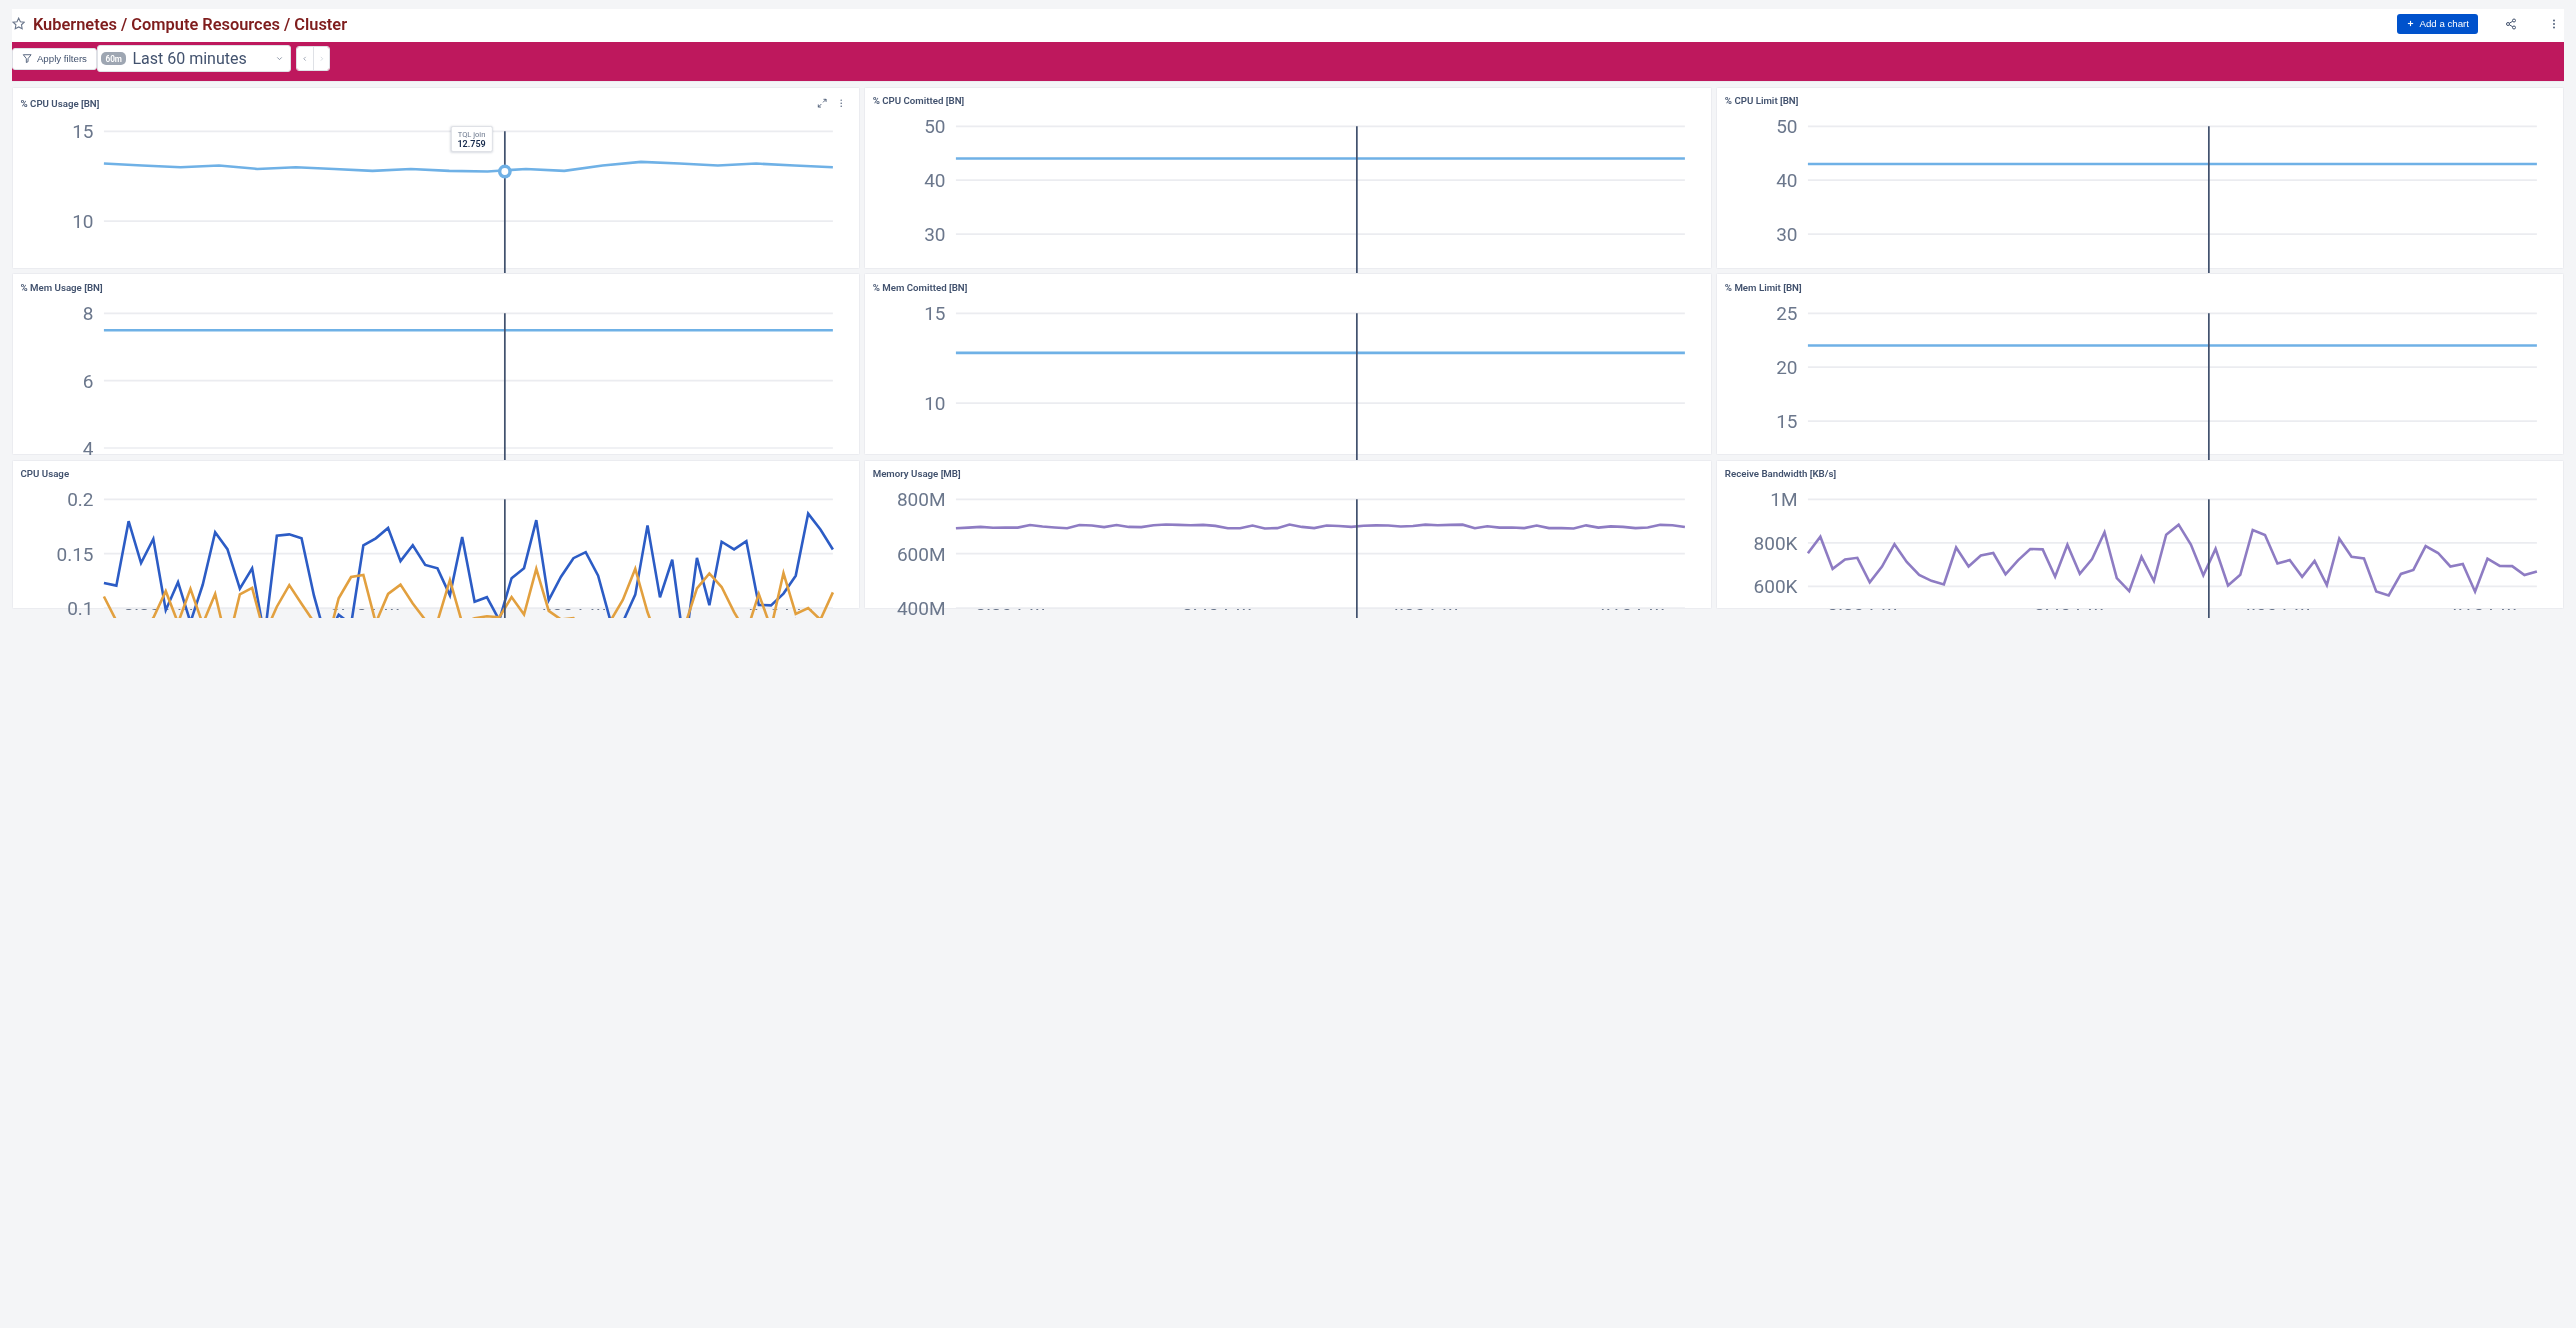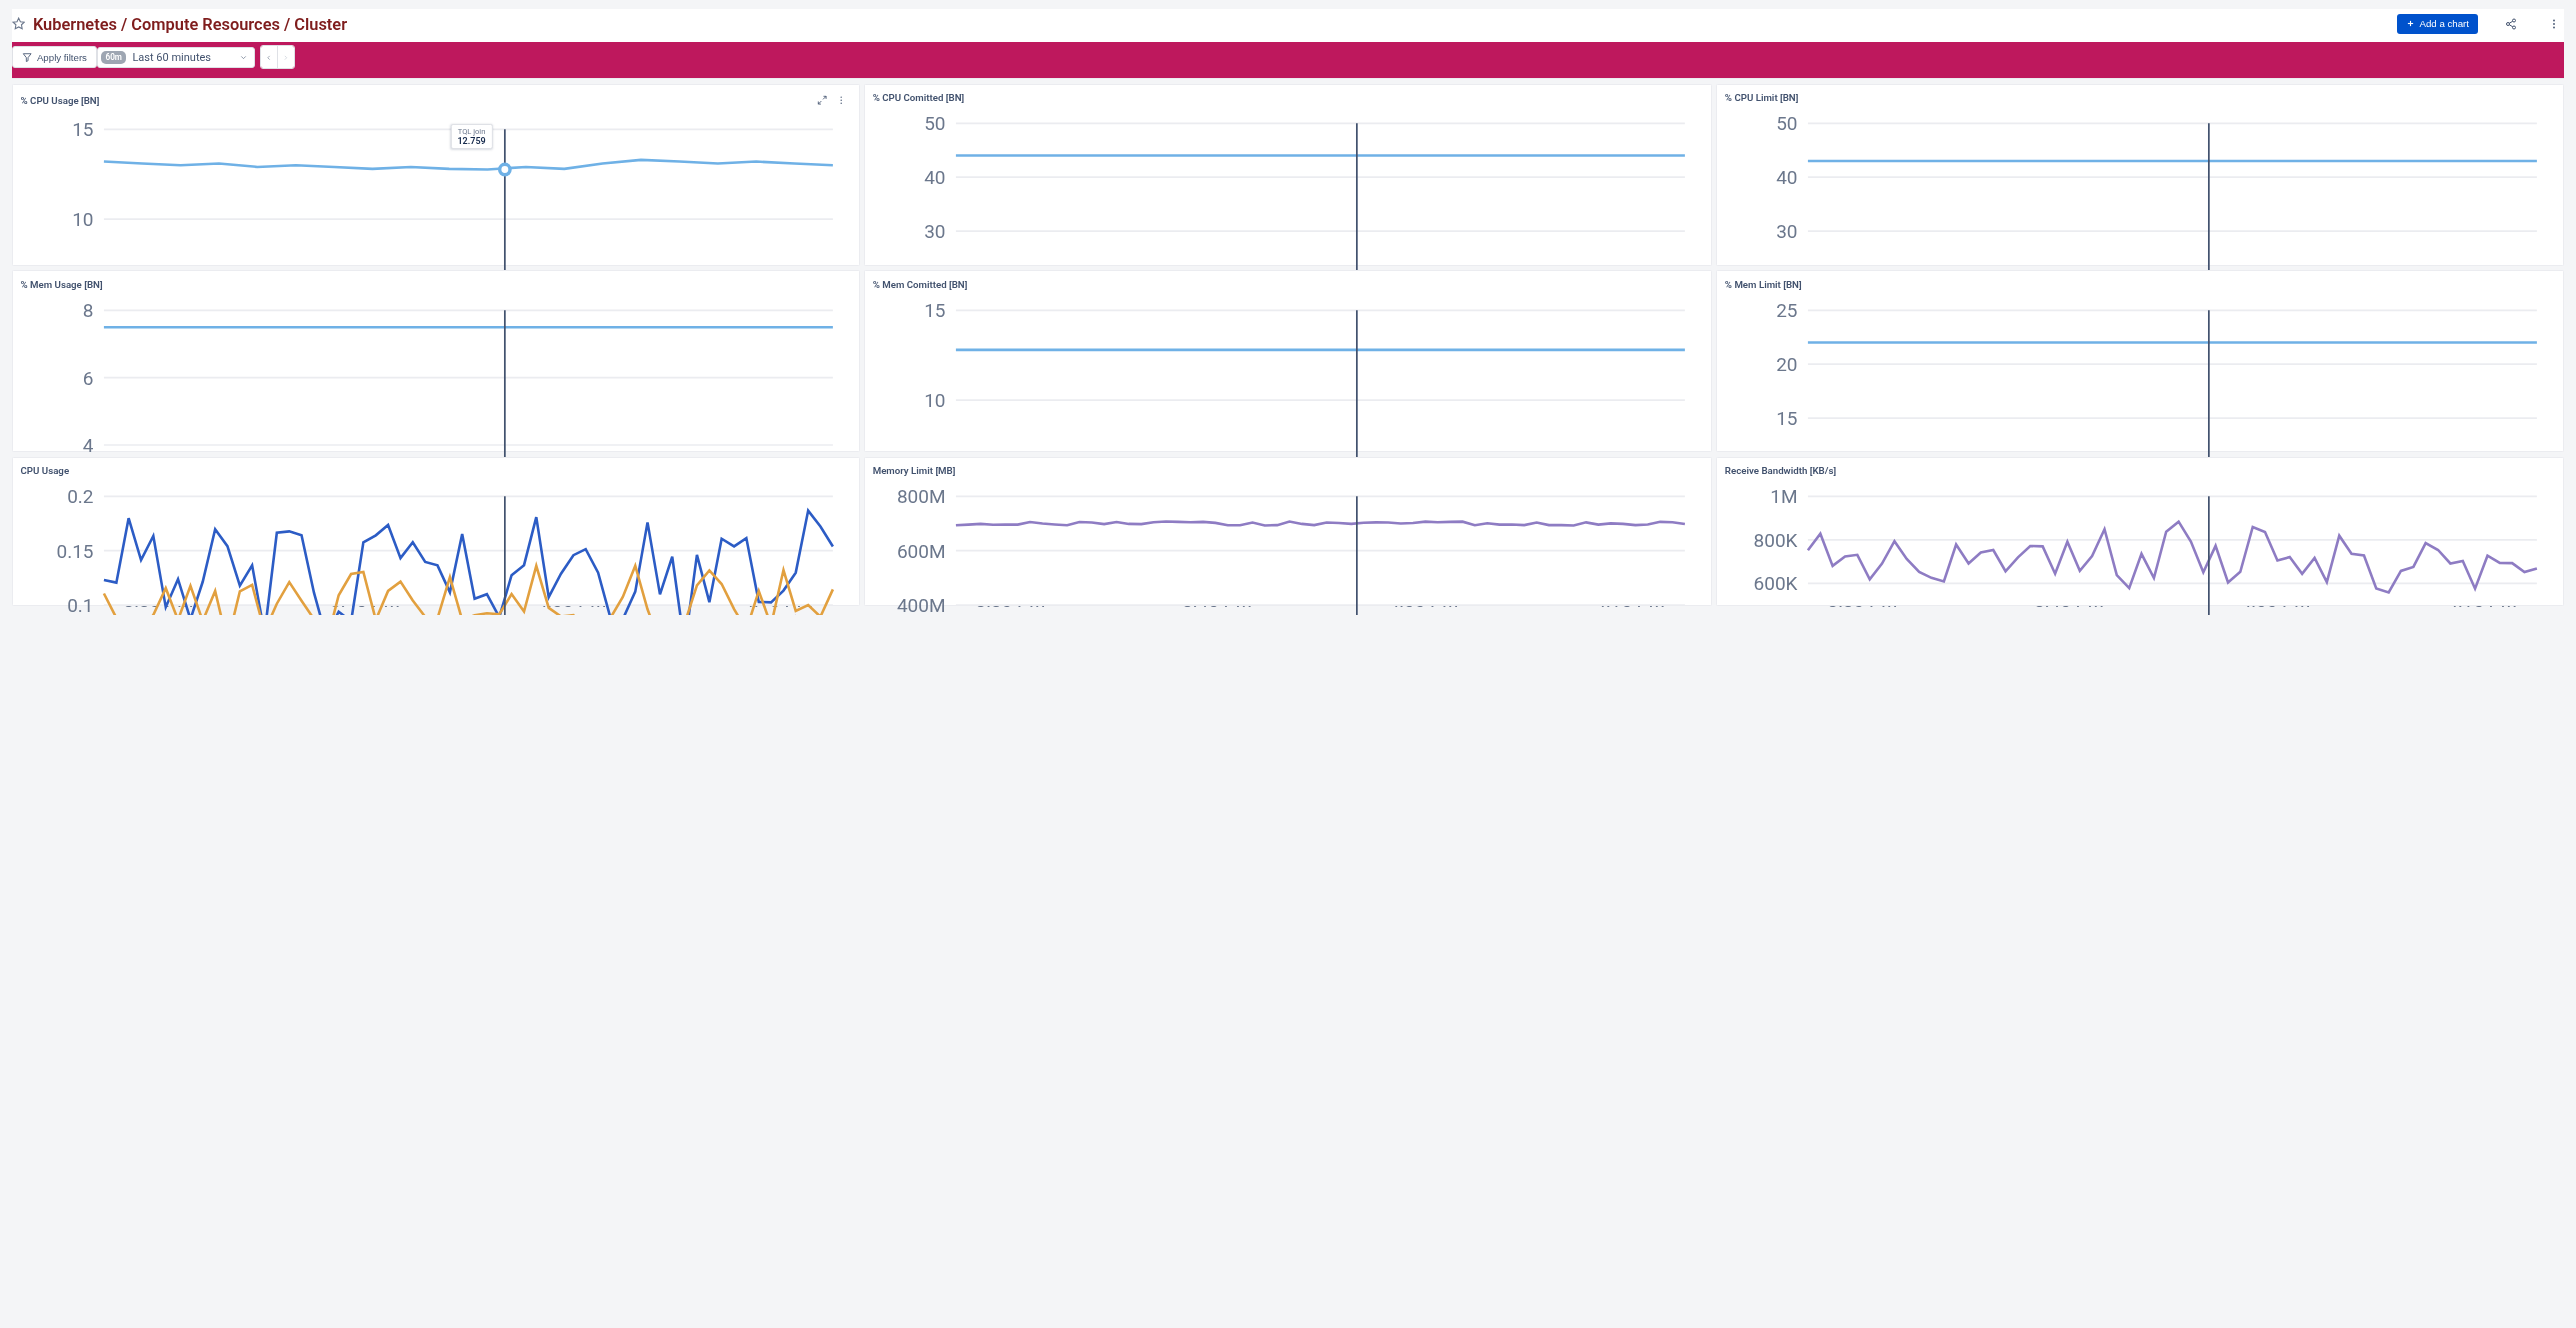--- a/index.html
+++ b/index.html
@@ -39,21 +39,21 @@
   }
   .right-controls { display: flex; align-items: center; gap: 4.5px; }
   .time-picker {
     display: flex; align-items: center; gap: 6px; border: 0.7px solid #dfe1e6;
     border-radius: 3px; padding: 3px 6px 3px 3px; background: #fff; cursor: pointer;
   }
   .time-badge {
     background: #9ea6b2; color: #fff; font-size: 8.2px; font-weight: 600;
     padding: 1.5px 4.5px; border-radius: 5px;
   }
-  .time-label { color: #42526e; font-size: 11px; }
+  .time-label { color: #42526e; font-size: 16px; }
   .chevron-sm { color: #6b778c; margin-left: 22.4px; }
   .nav-pair { display: flex; border: 0.7px solid #dfe1e6; border-radius: 3px; overflow: hidden; }
   .nav-pair button { border: none; background: #fff; width: 16.4px; height: 22.4px; color: #6b778c; cursor: pointer; }
   .nav-pair button + button { border-left: 0.7px solid #dfe1e6; }
   .nav-pair button:disabled { color: #c1c7d0; cursor: default; }
 
   .grid {
     display: grid; grid-template-columns: repeat(3, 1fr);
     gap: 4.5px; margin-top: 4.5px;
   }
@@ -356,21 +356,21 @@
             <path d="M48.0 58.5 L55.2 60.0 L62.3 22.7 L69.5 46.9 L76.6 33.0 L83.8 74.2 L90.9 58.0 L98.1 81.2 L105.2 59.5 L112.4 29.1 L119.5 38.9 L126.7 61.7 L133.8 50.0 L141.0 89.5 L148.1 31.1 L155.3 30.3 L162.4 32.5 L169.6 65.8 L176.7 91.4 L183.9 76.8 L191.1 82.4 L198.2 36.7 L205.4 32.6 L212.5 26.6 L219.7 45.8 L226.8 36.6 L234.0 48.0 L241.1 50.0 L248.3 65.6 L255.4 31.9 L262.6 69.3 L269.7 66.7 L276.9 80.0 L284.0 55.7 L291.2 49.9 L298.3 22.1 L305.5 68.4 L312.6 54.8 L319.8 44.1 L326.9 40.6 L334.1 54.2 L341.3 80.6 L348.4 81.1 L355.6 65.2 L362.7 25.1 L369.9 66.8 L377.0 45.0 L384.2 96.9 L391.3 43.9 L398.5 71.3 L405.6 34.6 L412.8 39.0 L419.9 34.2 L427.1 71.2 L434.2 71.4 L441.4 64.6 L448.5 54.2 L455.7 18.3 L462.8 27.5 L470.0 39.1" class="series" stroke="#2c5cc5"></path>
             <path d="M48.0 66.3 L55.2 80.4 L62.3 81.0 L69.5 87.3 L76.6 78.7 L83.8 63.2 L90.9 81.6 L98.1 61.8 L105.2 82.2 L112.4 64.8 L119.5 94.8 L126.7 65.0 L133.8 61.3 L141.0 88.3 L148.1 72.2 L155.3 59.7 L162.4 70.5 L169.6 81.1 L176.7 95.4 L183.9 67.3 L191.1 55.0 L198.2 53.8 L205.4 81.6 L212.5 64.8 L219.7 59.4 L226.8 70.3 L234.0 79.8 L241.1 80.7 L248.3 56.8 L255.4 81.6 L262.6 78.9 L269.7 77.7 L276.9 78.3 L284.0 66.6 L291.2 76.7 L298.3 50.3 L305.5 74.6 L312.6 79.6 L319.8 78.8 L326.9 88.4 L334.1 94.6 L341.3 80.3 L348.4 68.3 L355.6 50.2 L362.7 75.4 L369.9 94.8 L377.0 87.2 L384.2 83.6 L391.3 61.6 L398.5 52.9 L405.6 60.8 L412.8 75.3 L419.9 87.4 L427.1 64.8 L434.2 84.7 L441.4 52.7 L448.5 76.4 L455.7 73.0 L462.8 79.7 L470.0 63.9" class="series" stroke="#e2a03f"></path>
             <path d="M48.0 86.8 L55.2 81.9 L62.3 91.5 L69.5 87.6 L76.6 100.5 L83.8 92.5 L90.9 80.9 L98.1 94.4 L105.2 83.8 L112.4 92.3 L119.5 97.4 L126.7 97.0 L133.8 97.9 L141.0 97.0 L148.1 82.0 L155.3 89.0 L162.4 96.9 L169.6 94.6 L176.7 99.6 L183.9 95.9 L191.1 84.8 L198.2 80.9 L205.4 91.3 L212.5 92.9 L219.7 97.7 L226.8 91.0 L234.0 98.2 L241.1 82.5 L248.3 94.2 L255.4 91.4 L262.6 94.2 L269.7 90.8 L276.9 86.0 L284.0 82.7 L291.2 97.5 L298.3 81.9 L305.5 92.4 L312.6 99.2 L319.8 98.7 L326.9 89.0 L334.1 92.3 L341.3 92.0 L348.4 82.2 L355.6 87.8 L362.7 103.8 L369.9 88.9 L377.0 86.4 L384.2 87.5 L391.3 84.3 L398.5 88.6 L405.6 88.7 L412.8 99.5 L419.9 91.2 L427.1 94.0 L434.2 96.2 L441.4 88.2 L448.5 79.6 L455.7 86.9 L462.8 88.4 L470.0 104.0" class="series" stroke="#8e7cc3"></path>
             <path d="M48.0 114.6 L55.2 114.4 L62.3 125.1 L69.5 116.9 L76.6 112.6 L83.8 109.1 L90.9 114.2 L98.1 113.7 L105.2 116.4 L112.4 119.0 L119.5 114.9 L126.7 112.6 L133.8 117.0 L141.0 120.9 L148.1 118.9 L155.3 118.1 L162.4 123.2 L169.6 115.7 L176.7 118.5 L183.9 112.3 L191.1 115.8 L198.2 110.9 L205.4 113.8 L212.5 119.7 L219.7 114.5 L226.8 115.4 L234.0 111.2 L241.1 116.7 L248.3 115.0 L255.4 114.0 L262.6 116.7 L269.7 124.3 L276.9 118.7 L284.0 120.2 L291.2 112.9 L298.3 113.3 L305.5 117.6 L312.6 123.0 L319.8 121.8 L326.9 119.3 L334.1 111.2 L341.3 116.9 L348.4 120.4 L355.6 119.6 L362.7 118.0 L369.9 116.1 L377.0 116.4 L384.2 108.4 L391.3 112.9 L398.5 121.4 L405.6 117.2 L412.8 124.8 L419.9 121.7 L427.1 121.3 L434.2 119.7 L441.4 121.1 L448.5 114.1 L455.7 123.3 L462.8 121.2 L470.0 121.3" class="series" stroke="#5ec6c6"></path>
             <line x1="280.1" x2="280.1" y1="10" y2="136" class="crosshair"></line>
           </svg>
         </div>
       </div>
       <div class="panel short">
         <div class="panel-header">
-          <div class="panel-title">Memory Limit [MB]</div>
+          <div class="panel-title">Memory Usage [MB]</div>
         </div>
         <div class="chart-wrap">
           <svg class="chart" viewBox="0 0 480 160" preserveAspectRatio="none" style="font-size:13px">
             <line x1="48" x2="470" y1="104.5" y2="104.5" class="gridline"></line>
             <text x="42" y="108.5" text-anchor="end" class="axis-label">200M</text>
             <line x1="48" x2="470" y1="73" y2="73" class="gridline"></line>
             <text x="42" y="77" text-anchor="end" class="axis-label">400M</text>
             <line x1="48" x2="470" y1="41.5" y2="41.5" class="gridline"></line>
             <text x="42" y="45.5" text-anchor="end" class="axis-label">600M</text>
             <line x1="48" x2="470" y1="10" y2="10" class="gridline"></line>

